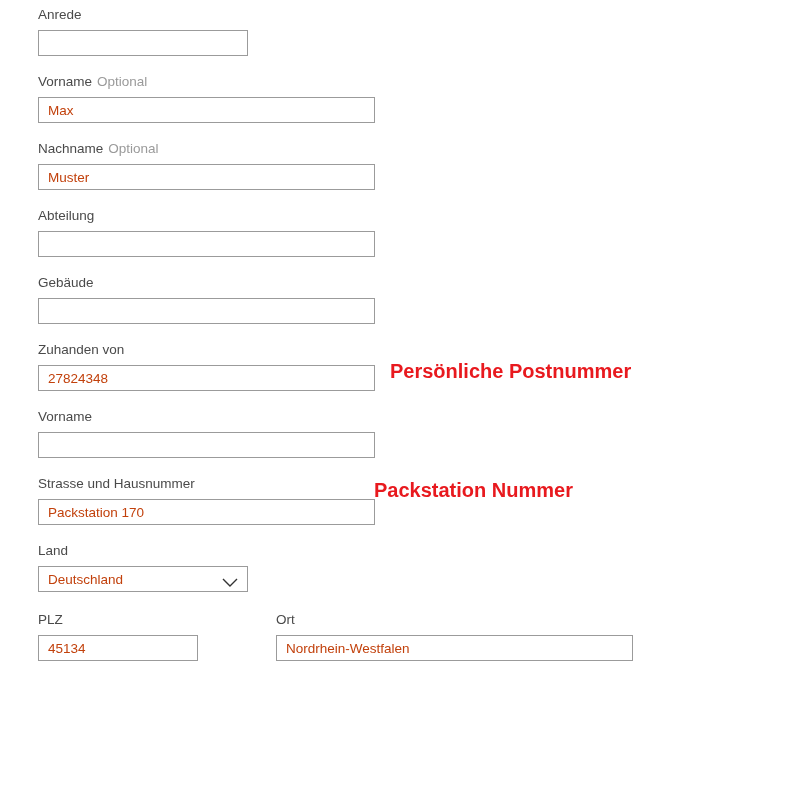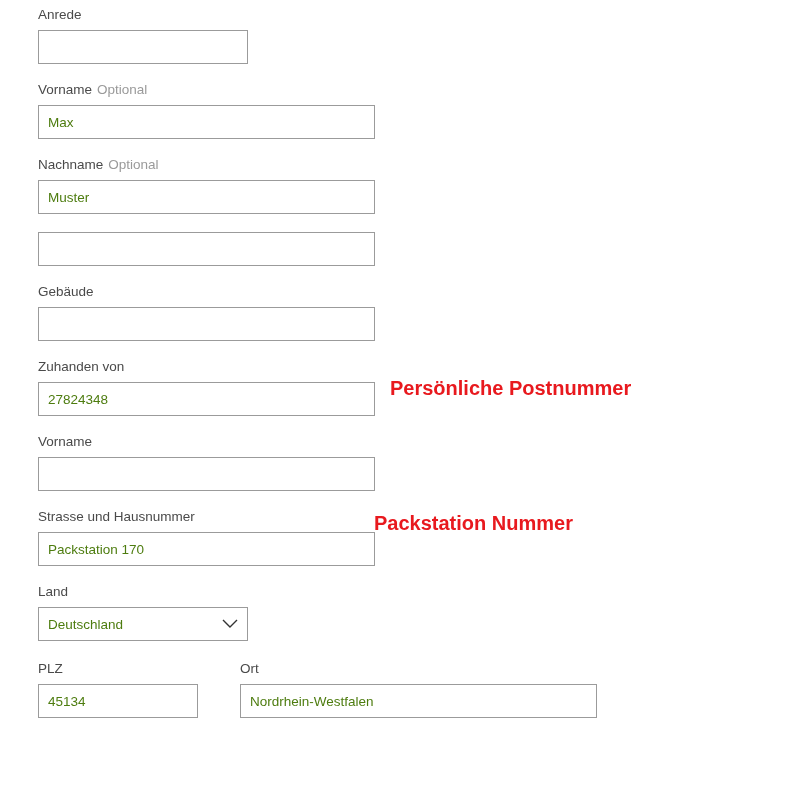--- a/index.html
+++ b/index.html
@@ -36,22 +36,22 @@
     font-size: 13.5px;
     text-align: right;
   }
   .input {
     box-sizing: border-box;
     border: 1px solid #9b9b9b;
     background: #ffffff;
     height: 26px;
     line-height: 31px;
     font-size: 13.5px;
-    color: #4d7c0f;
-    padding: 16px 9px;
+    color: #c2410c;
+    padding: 8px 9px;
     display: block;
     font-family: "Liberation Sans", sans-serif;
   }
   .w-short { width: 210px; }
   .w-mid { width: 337px; }
   .gap-small { height: 18px; }
   .gap-row { height: 20px; }
   .annotation {
     position: absolute;
     color: #e8191e;
@@ -72,20 +72,21 @@
     position: absolute;
     right: 10px;
     top: 0;
     height: 33px;
     display: flex;
     align-items: center;
     pointer-events: none;
   }
   .row {
     display: flex;
+    gap: 36px;
   }
   .row .col-plz { width: 176px; }
   .row .col-ort { margin-left: 26px; }
   .row .col-plz .input { width: 160px; }
   .row .col-ort .input { width: 357px; }
   .top-space { height: 7px; }
 </style>
 </head>
 <body>
 
@@ -108,20 +109,21 @@
   <div class="gap-small"></div>
 
   <div class="field">
     <label class="field-label"><span>Nachname</span><span class="label-optional">Optional</span></label>
     <input class="input w-mid" type="text" value="Muster" style="">
   </div>
 
   <div class="gap-small"></div>
 
   <div class="field">
+    <label class="field-label"><span>Abteilung</span></label>
     <input class="input w-mid" type="text" value="" style="">
   </div>
 
   <div class="gap-small"></div>
 
   <div class="field">
     <label class="field-label"><span>Gebäude</span></label>
     <input class="input w-mid" type="text" value="" style="">
   </div>
 

